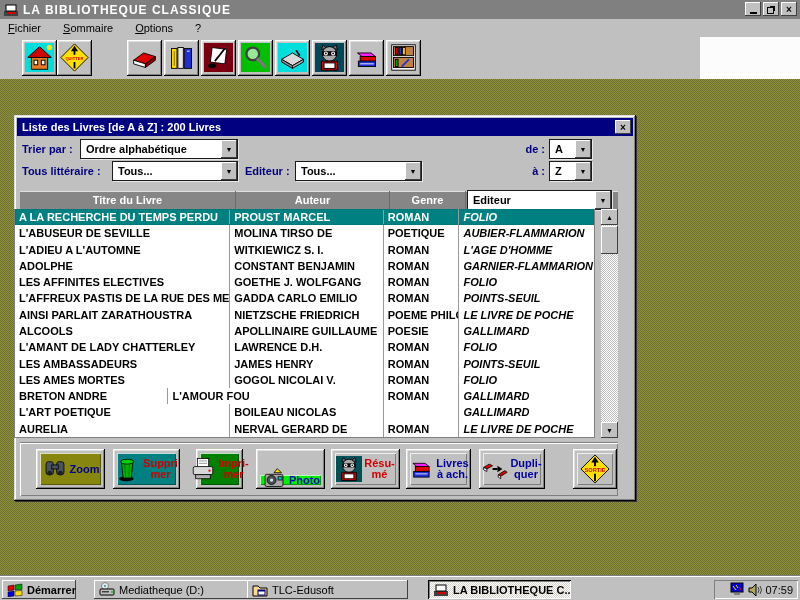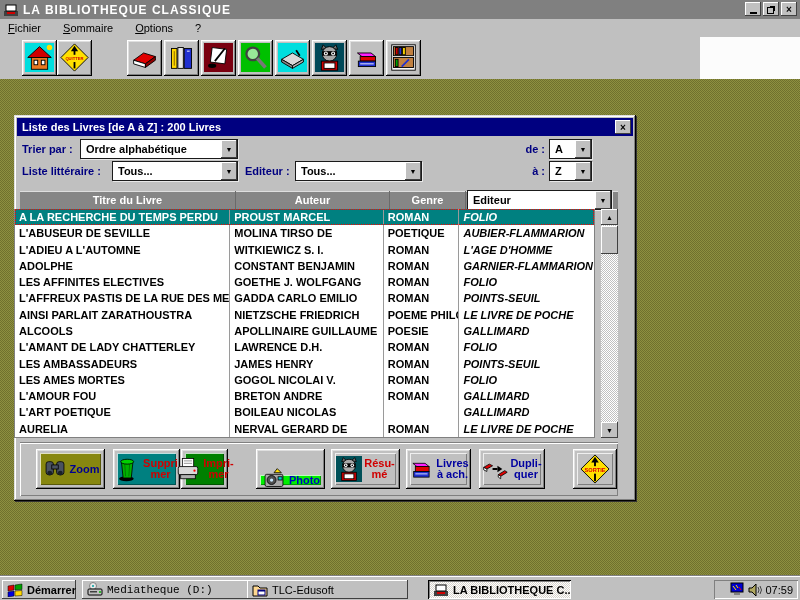--- a/index.html
+++ b/index.html
@@ -231,21 +231,21 @@
   <div class="combo" style="left:66px; top:24px; width:158px;">
     <span class="cval">Ordre alphabétique</span>
     <span class="cbtn">▼</span>
   </div>
   <span class="flabel" style="left:495px; top:26px; width:36px; text-align:right;">de :</span>
   <div class="combo" style="left:535px; top:24px; width:43px;">
     <span class="cval">A</span>
     <span class="cbtn">▼</span>
   </div>
 
-  <span class="flabel" style="left:8px; top:48px;">Liste littéraire :</span>
+  <span class="flabel" style="left:8px; top:48px;">Tous littéraire :</span>
   <div class="combo" style="left:98px; top:46px; width:126px;">
     <span class="cval">Tous...</span>
     <span class="cbtn">▼</span>
   </div>
   <span class="flabel" style="left:231px; top:48px;">Editeur :</span>
   <div class="combo" style="left:281px; top:46px; width:127px;">
     <span class="cval">Tous...</span>
     <span class="cbtn">▼</span>
   </div>
   <span class="flabel" style="left:495px; top:48px; width:36px; text-align:right;">à :</span>
@@ -325,22 +325,22 @@
     <span class="cell c-genre">ROMAN</span>
     <span class="cell c-pub">POINTS-SEUIL</span>
   </div>
       <div class="trow">
     <span class="cell c-title">LES AMES MORTES</span>
     <span class="cell c-author">GOGOL NICOLAI V.</span>
     <span class="cell c-genre">ROMAN</span>
     <span class="cell c-pub">FOLIO</span>
   </div>
       <div class="trow">
+    <span class="cell c-author">BRETON ANDRE</span>
     <span class="cell c-title">L'AMOUR FOU</span>
-    <span class="cell c-author">BRETON ANDRE</span>
     <span class="cell c-genre">ROMAN</span>
     <span class="cell c-pub">GALLIMARD</span>
   </div>
       <div class="trow">
     <span class="cell c-title">L'ART POETIQUE</span>
     <span class="cell c-author">BOILEAU NICOLAS</span>
     <span class="cell c-genre"></span>
     <span class="cell c-pub">GALLIMARD</span>
   </div>
       <div class="trow">
@@ -376,21 +376,21 @@
           <ellipse cx="14" cy="28" rx="9" ry="3" fill="#000"></ellipse>
           <path d="M8 8 L10 27 L20 27 L22 8 Z" fill="#00b000" stroke="#000"></path>
           <line x1="12" y1="10" x2="13" y2="25" stroke="#007000"></line>
           <line x1="18" y1="10" x2="17" y2="25" stroke="#007000"></line>
           <ellipse cx="15" cy="7" rx="8" ry="3" fill="#00d000" stroke="#000"></ellipse>
         </svg>
         <span class="albl" style="color:#d00000;">Suppri
 mer</span>
       </div>
     </div>
-    <div class="abtn raised" style="left:161px; width:47px;">
+    <div class="abtn raised" style="left:176px; width:47px;">
       <div class="face" style="background:#008000;">
         <svg viewBox="0 0 32 32">
           <rect x="9" y="3" width="14" height="11" fill="#fff" stroke="#000"></rect>
           <line x1="11" y1="6" x2="21" y2="6" stroke="#808080"></line>
             <line x1="11" y1="9" x2="21" y2="9" stroke="#808080"></line>
           <rect x="4" y="13" width="24" height="10" rx="2" fill="#d8d8d8" stroke="#000"></rect>
           <rect x="7" y="23" width="18" height="5" fill="#b0b0b0" stroke="#000"></rect>
           <circle cx="24" cy="18" r="1.4" fill="#f00"></circle>
         </svg>
         <span class="albl" style="color:#d00000;">Impri-
@@ -472,21 +472,21 @@
   <div class="tkbtn raised-thin" style="left:2px; width:74px; font-weight:bold;">
     <svg width="16" height="14" viewBox="0 0 16 14">
       <polygon points="1,3 7,2 7,7 1,8" fill="#e00000" stroke="#000" stroke-width=".5"></polygon>
       <polygon points="8,2 15,1 15,6.5 8,7" fill="#00a000" stroke="#000" stroke-width=".5"></polygon>
       <polygon points="1,9 7,8 7,13 1,14" fill="#0000e0" stroke="#000" stroke-width=".5"></polygon>
       <polygon points="8,8 15,7.5 15,12.5 8,13" fill="#ffd800" stroke="#000" stroke-width=".5"></polygon>
     </svg>
     <span>Démarrer</span>
   </div>
 
-  <div class="tkbtn raised-thin" style="left:82px; width:192px;font-family:Liberation Mono, monospace;">
+  <div class="tkbtn raised-thin" style="left:94px; width:192px;">
     <svg width="16" height="15" viewBox="0 0 16 15">
       <circle cx="6" cy="4" r="3.5" fill="#e8e8e8" stroke="#808080"></circle>
         <circle cx="6" cy="4" r="1" fill="#00a0a0"></circle>
       <rect x="1" y="7" width="14" height="6" rx="1" fill="#c0c0c0" stroke="#000"></rect>
       <rect x="3" y="9" width="7" height="1.5" fill="#404040"></rect>
       <circle cx="13" cy="10" r="1" fill="#00c000"></circle>
     </svg>
     <span>Mediatheque (D:)</span>
   </div>
 

